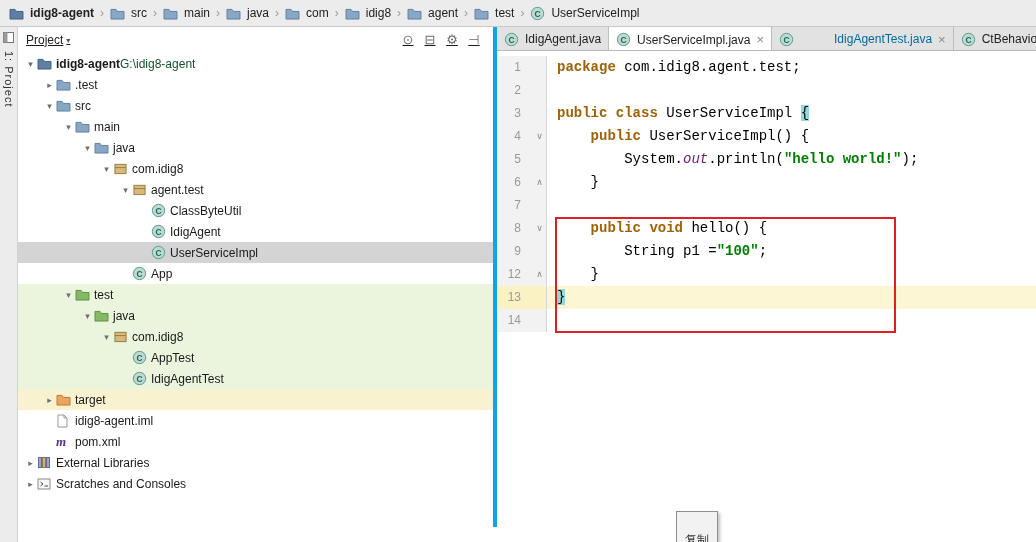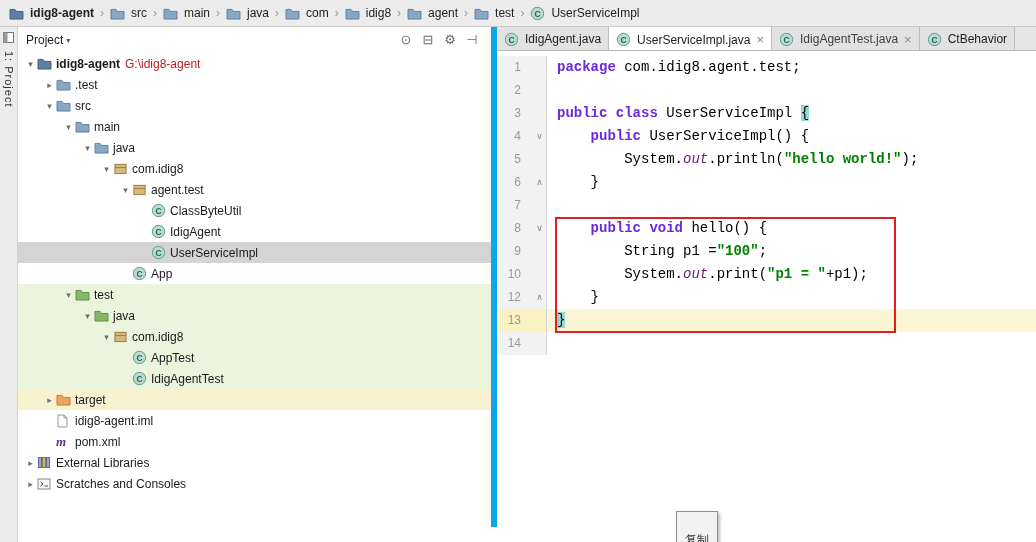--- a/index.html
+++ b/index.html
@@ -14,59 +14,59 @@
   .crumb .clbl{color:#222;}
   .crumb.b .clbl{font-weight:bold;}
   .crumb-sep{color:#9a9a9a;font-size:12px;padding:0 3px;}
   
   .left-strip{position:absolute;left:0;top:27px;width:18px;height:515px;background:#ececec;
     border-right:1px solid #d2d2d2;box-sizing:border-box;}
   .strip-btn{display:flex;flex-direction:column;align-items:center;padding-top:5px;gap:5px;cursor:pointer;}
   .strip-text{writing-mode:vertical-rl;font-size:11px;color:#333;letter-spacing:1px;}
   
   .project-panel{position:absolute;left:18px;top:27px;width:479px;height:500px;background:#fff;
-    border-right:6px solid #0ea5e9;box-sizing:border-box;overflow:hidden;}
+    border-right:4px solid #0ea5e9;box-sizing:border-box;overflow:hidden;text-decoration:underline;}
   .pp-header{height:25px;display:flex;align-items:center;gap:3px;padding:0 8px;}
   .pp-title{color:#222;}
   .pp-caret{font-size:8px;color:#555;padding-top:2px;}
   .pp-spacer{flex:1;}
   .hicon{width:22px;text-align:center;color:#6b6b6b;font-size:13px;cursor:pointer;}
   .tree{position:absolute;top:26px;left:0;right:0;bottom:0;overflow:hidden;}
   .trow{height:21px;display:flex;align-items:center;white-space:nowrap;cursor:default;}
   .trow.selected{background:#d4d4d4;}
   .trow.green{background:#ebf4dd;}
   .trow.yellow{background:#f8f2d0;}
   .tspacer{flex:none;height:1px;}
   .chev{width:13px;flex:none;text-align:center;color:#6e6e6e;font-size:9px;}
   .ticon{width:17px;flex:none;display:inline-flex;align-items:center;justify-content:flex-start;}
   .ticon svg{display:block;}
   .tlabel{padding-left:2px;color:#1a1a1a;}
   .tlabel.b{font-weight:bold;}
-  .tsub{padding-left:5px;color:#b91c1c;}
+  .tsub{color:#14532d;}
   .mvn{color:#5c2d91;font-weight:bold;font-style:italic;font-size:13px;font-family:"Liberation Serif",serif;line-height:13px;}
   
   .editor{position:absolute;left:497px;top:27px;width:539px;height:515px;background:#fff;overflow:hidden;}
   .tabbar{height:24px;display:flex;background:#e6e6e6;border-bottom:1px solid #b9b9b9;box-sizing:border-box;overflow:hidden;}
   .tab{display:flex;align-items:center;gap:4px;padding:0 7px;border-right:1px solid #bdbdbd;
     background:#e2e2e2;color:#222;cursor:pointer;flex:none;box-sizing:border-box;height:24px;}
   .tab.active{background:#ffffff;height:25px;}
-  .tab.test .tab-label{color:#404040;}
+  .tab.test .tab-label{color:#0369a1;margin-left:34px;}
   .tab-label{white-space:nowrap;}
   .tab-close{color:#888;font-size:13px;padding-left:2px;cursor:pointer;}
   .code-wrap{position:absolute;top:24px;left:0;right:0;bottom:0;padding-top:5px;
     font-family:"Liberation Mono","DejaVu Sans Mono",monospace;font-size:14px;}
   .cl{display:flex;height:23px;line-height:23px;}
   .ln{width:36px;flex:none;text-align:right;padding-right:12px;box-sizing:border-box;
     color:#999;background:#f2f2f2;font-size:12px;font-family:"Liberation Sans",sans-serif;}
   .fc{width:13px;flex:none;background:#f2f2f2;border-right:1px solid #d6d6d6;color:#8a8a8a;
     font-size:9px;text-align:center;font-family:"Liberation Sans",sans-serif;}
   .ct{flex:1;padding-left:10px;white-space:pre;color:#000;}
   .cl.cur{background:#fcf6d4;}
   .cl.cur .ln,.cl.cur .fc{background:#fbf2c4;}
-  .tk.kw{color:#6d28d9;font-weight:bold;}
+  .tk.kw{color:#a16207;font-weight:bold;}
   .tk.str{color:#008000;font-weight:bold;}
   .tk.fld{color:#701a75;font-style:italic;}
   .tk.brace{background:#93d9d9;}
   .red-box{position:absolute;left:58px;top:190px;width:341px;height:116px;
     border:2px solid #e02020;box-sizing:border-box;pointer-events:none;}
   
   .tooltip{position:absolute;left:676px;top:511px;padding:20px 8px;background:#f2f2f2;
     border:1px solid #8f8f8f;box-shadow:2px 2px 3px rgba(0,0,0,0.25);color:#333;font-size:12px;}
 </style>
 </head>
@@ -488,25 +488,20 @@
         <span class="ln">8</span>
         <span class="fc">∨</span>
         <span class="ct"><span class="tk pl">    </span><span class="tk kw">public void </span><span class="tk pl">hello() {</span></span>
       </div>
       <div class="cl">
         <span class="ln">9</span>
         <span class="fc"></span>
         <span class="ct"><span class="tk pl">        String p1 =</span><span class="tk str">"100"</span><span class="tk pl">;</span></span>
       </div>
       <div class="cl">
-        <span class="ln">10</span>
-        <span class="fc"></span>
-        <span class="ct"><span class="tk pl">        System.</span><span class="tk fld">out</span><span class="tk pl">.print(</span><span class="tk str">"p1 = "</span><span class="tk pl">+p1);</span></span>
-      </div>
-      <div class="cl">
         <span class="ln">12</span>
         <span class="fc">∧</span>
         <span class="ct"><span class="tk pl">    }</span></span>
       </div>
       <div class="cl cur">
         <span class="ln">13</span>
         <span class="fc"></span>
         <span class="ct"><span class="tk brace">}</span></span>
       </div>
       <div class="cl">

